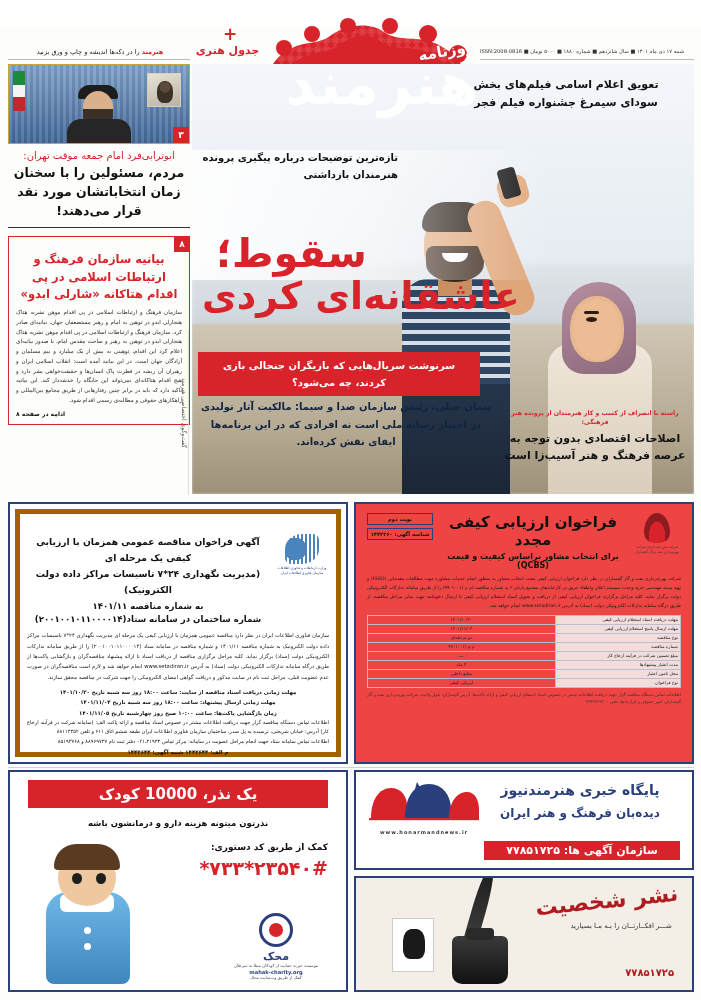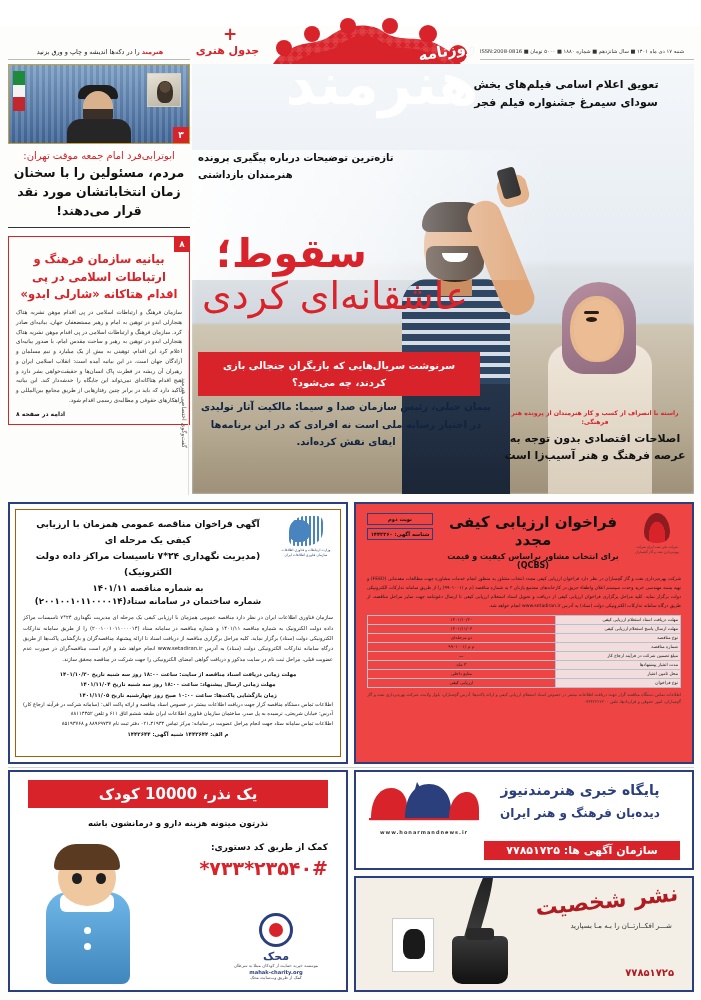--- a/index.html
+++ b/index.html
@@ -264,33 +264,33 @@
     background: linear-gradient(90deg, rgba(255,255,255,.92) 0%, rgba(255,255,255,.55) 38%, rgba(255,255,255,0) 72%);
   }
 
   .hero-kicker-right {
     position: absolute; top: 12px; left: 262px; width: 224px;
     text-align: center; direction: rtl; color: #111;
     font-size: 11px; font-weight: bold; line-height: 1.6;
   }
   .hero-kicker-left {
     position: absolute; top: 86px; left: 6px; width: 200px;
-    text-align: left; direction: rtl; color: #111;
+    text-align: right; direction: rtl; color: #111;
     font-size: 10px; font-weight: bold; line-height: 1.65;
   }
   .hero-headline {
     position: absolute; top: 168px; left: 10px; width: 330px;
     text-align: left; direction: rtl;
   }
   .hero-headline .l1 {
     color: #d8232a; font-size: 40px; font-weight: bold; line-height: 1.05;
     text-align: left; padding-left: 14px;
   }
   .hero-headline .l2 {
-    color: #d8232a; font-size: 38px; font-weight: normal; line-height: 1.1;
+    color: #d8232a; font-size: 38px; font-weight: bold; line-height: 1.1;
     text-align: left; margin-top: 2px;
   }
   .red-band {
     position: absolute; top: 288px; left: 6px; width: 282px;
     background: #d8232a; color: #fff; direction: rtl;
     font-size: 10px; font-weight: bold; text-align: center;
     padding: 5px 8px; line-height: 1.7;
   }
   .hero-deck {
     position: absolute; top: 334px; left: 4px; width: 300px;
@@ -307,21 +307,21 @@
   .hero-bottom-right .t {
     margin-top: 3px; color: #111; font-size: 11px; font-weight: bold;
     line-height: 1.55;
   }
 
   
   .ad-left {
     position: absolute; top: 502px; left: 8px; width: 340px; height: 262px;
     border: 2px solid #2b3f7d; background: #fff; padding: 5px;
   }
-  .ad-left-inner { border: 1px solid #a16207; height: 100%; padding: 6px 7px; }
+  .ad-left-inner { border: 5px solid #a16207; height: 100%; padding: 20px 7px; }
   .ad-head-row { display: flex; align-items: flex-start; gap: 6px; direction: rtl; }
   .ad-logo-gov {
     width: 54px; min-width: 54px; text-align: center;
   }
   .gov-mark {
     width: 34px; height: 30px; margin: 0 auto;
     background:
       repeating-linear-gradient(90deg,#2b6fb5 0 2px, transparent 2px 4px),
       radial-gradient(circle at 30% 50%, #2b6fb5 0 40%, transparent 41%);
     border-radius: 50% 6px 50% 6px; opacity: .85;

